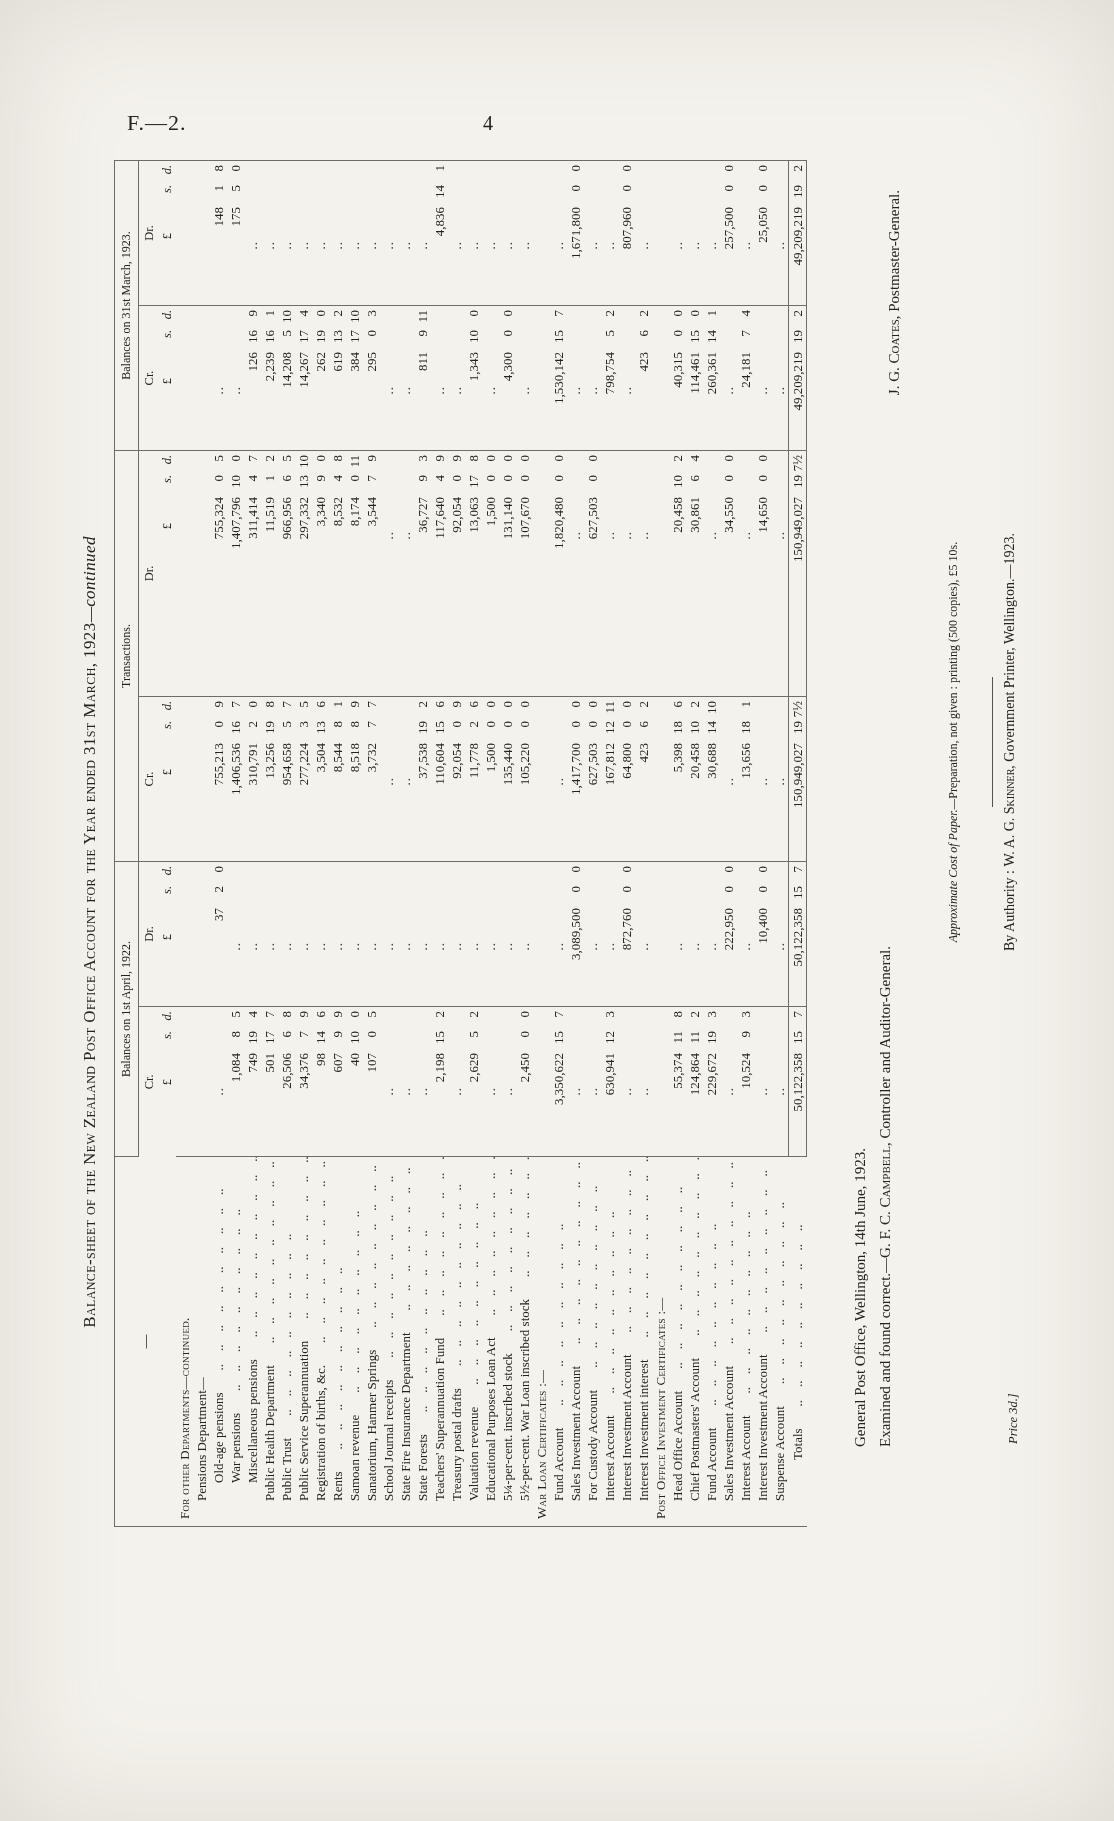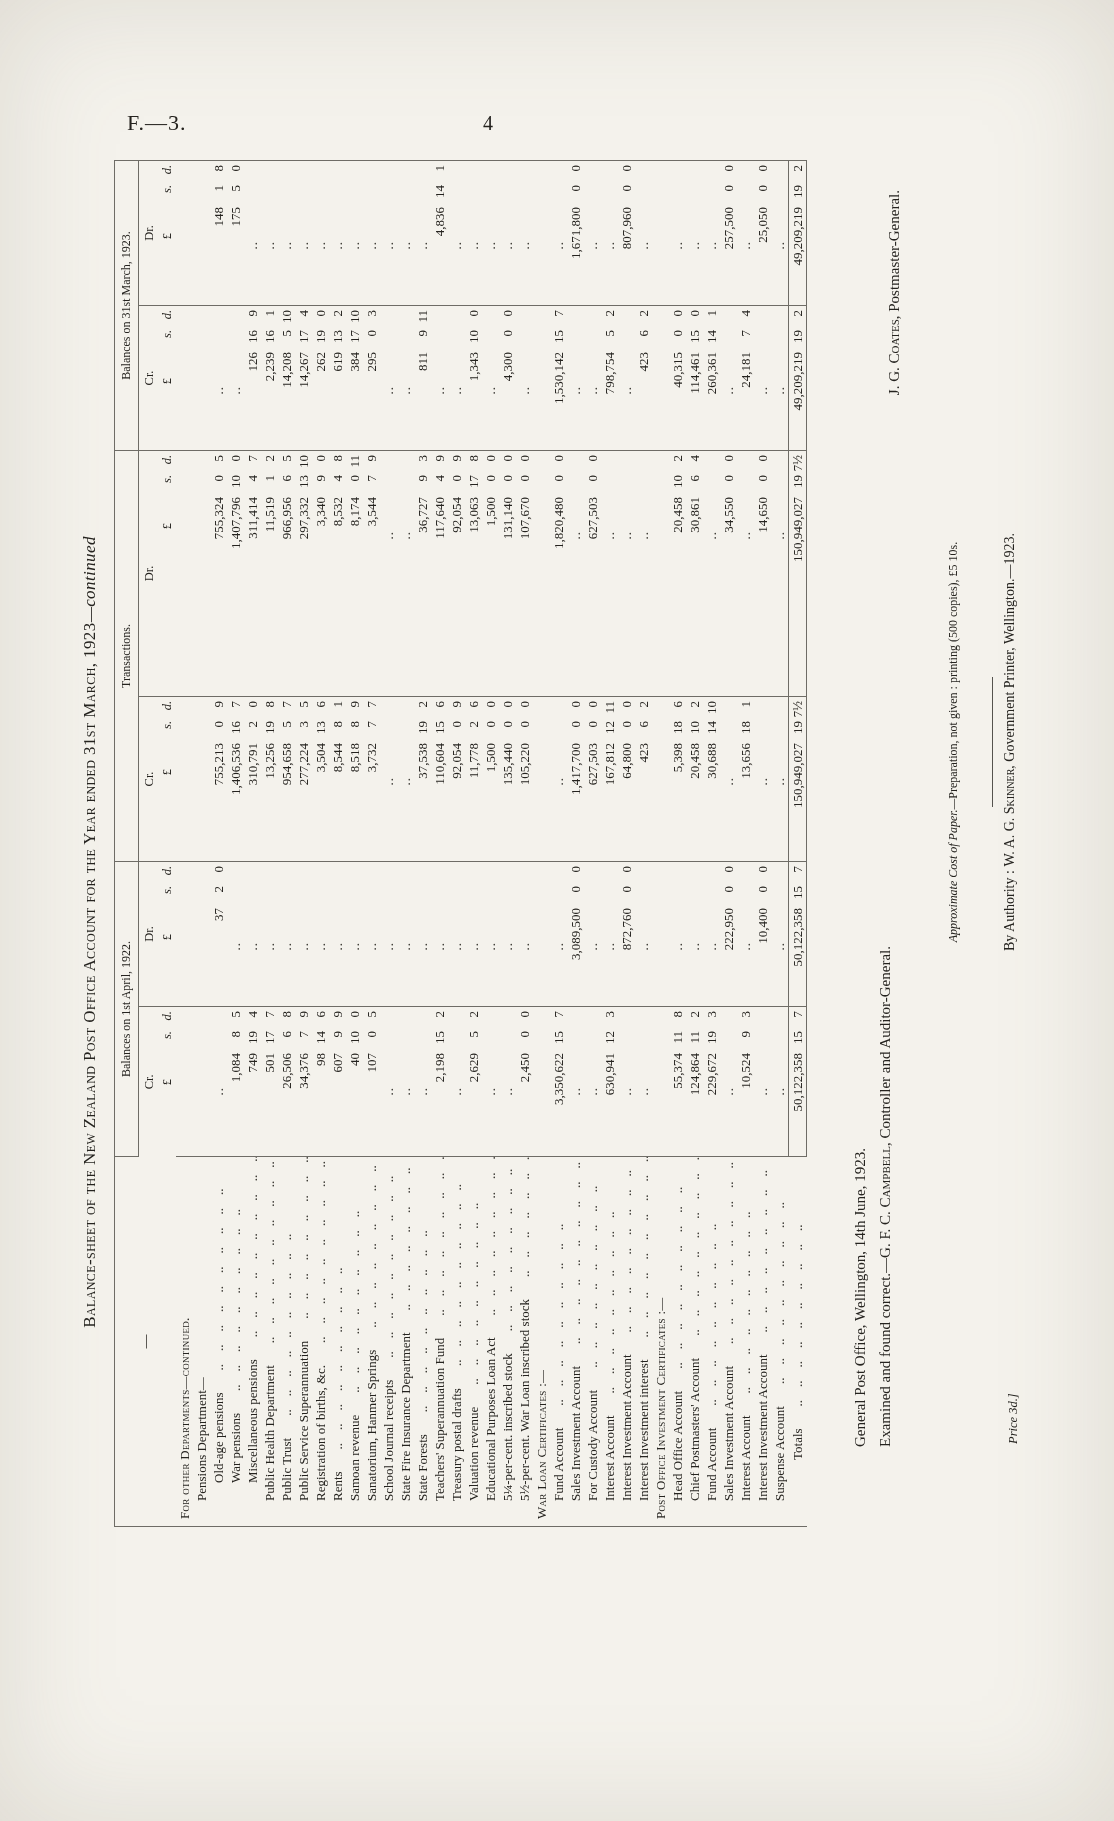--- a/index.html
+++ b/index.html
@@ -52,21 +52,21 @@
   #f-cost .ital{font-style:italic;}
   #f-rule{left:935px;top:930px;width:130px;border-top:1px solid #55534e;height:0;}
   #f-auth{left:420px;top:940px;width:1160px;text-align:center;font-size:14px;}
   #f-price{left:298px;top:944px;font-size:12.5px;font-style:italic;}
   .name{font-variant:small-caps;}
 </style>
 </head>
 <body>
 
 <div id="sheet">
-  <div class="page-code">F.—3.</div>
+  <div class="page-code">F.—2.</div>
   <div class="page-num">4</div>
 
   <div id="land">
     <div class="title"><span class="sc">Balance-sheet of the New Zealand Post Office Account for the Year ended 31st March, 1923</span><span class="cont">—continued</span></div>
 
     <div class="tblwrap">
       <table>
         <colgroup>
           <col class="c-stub">
             <col class="c-b22cr">

